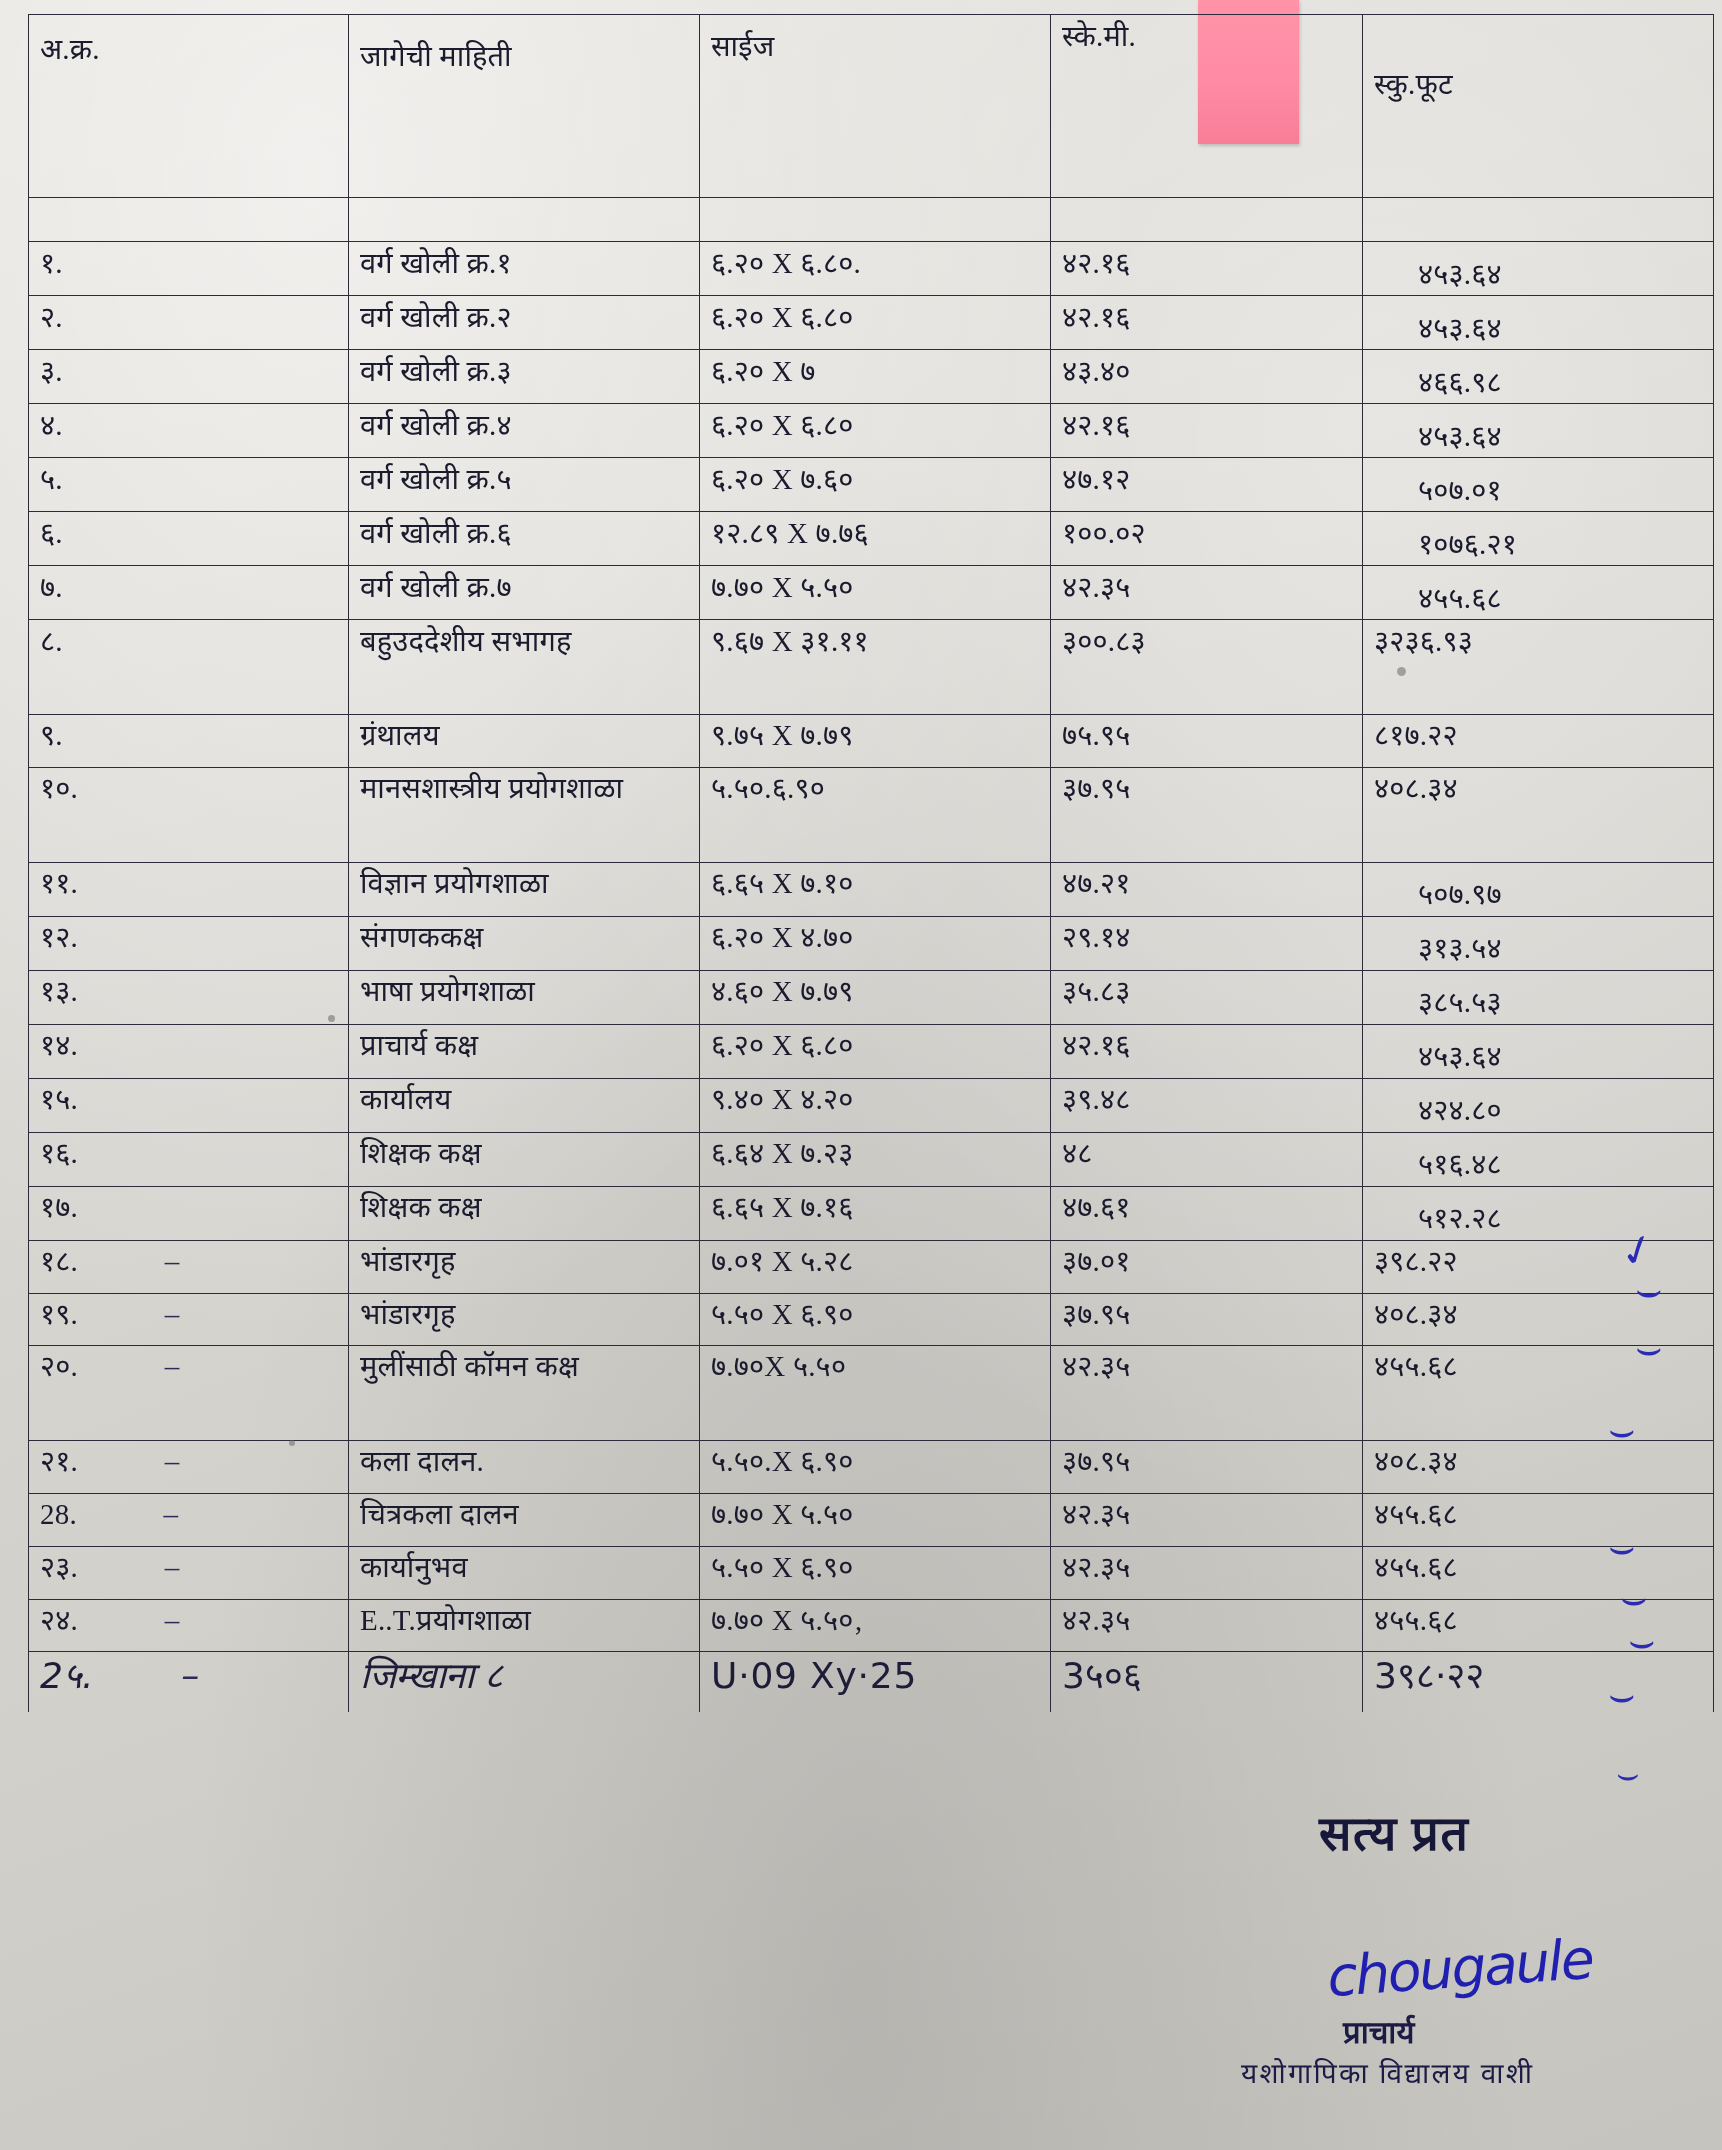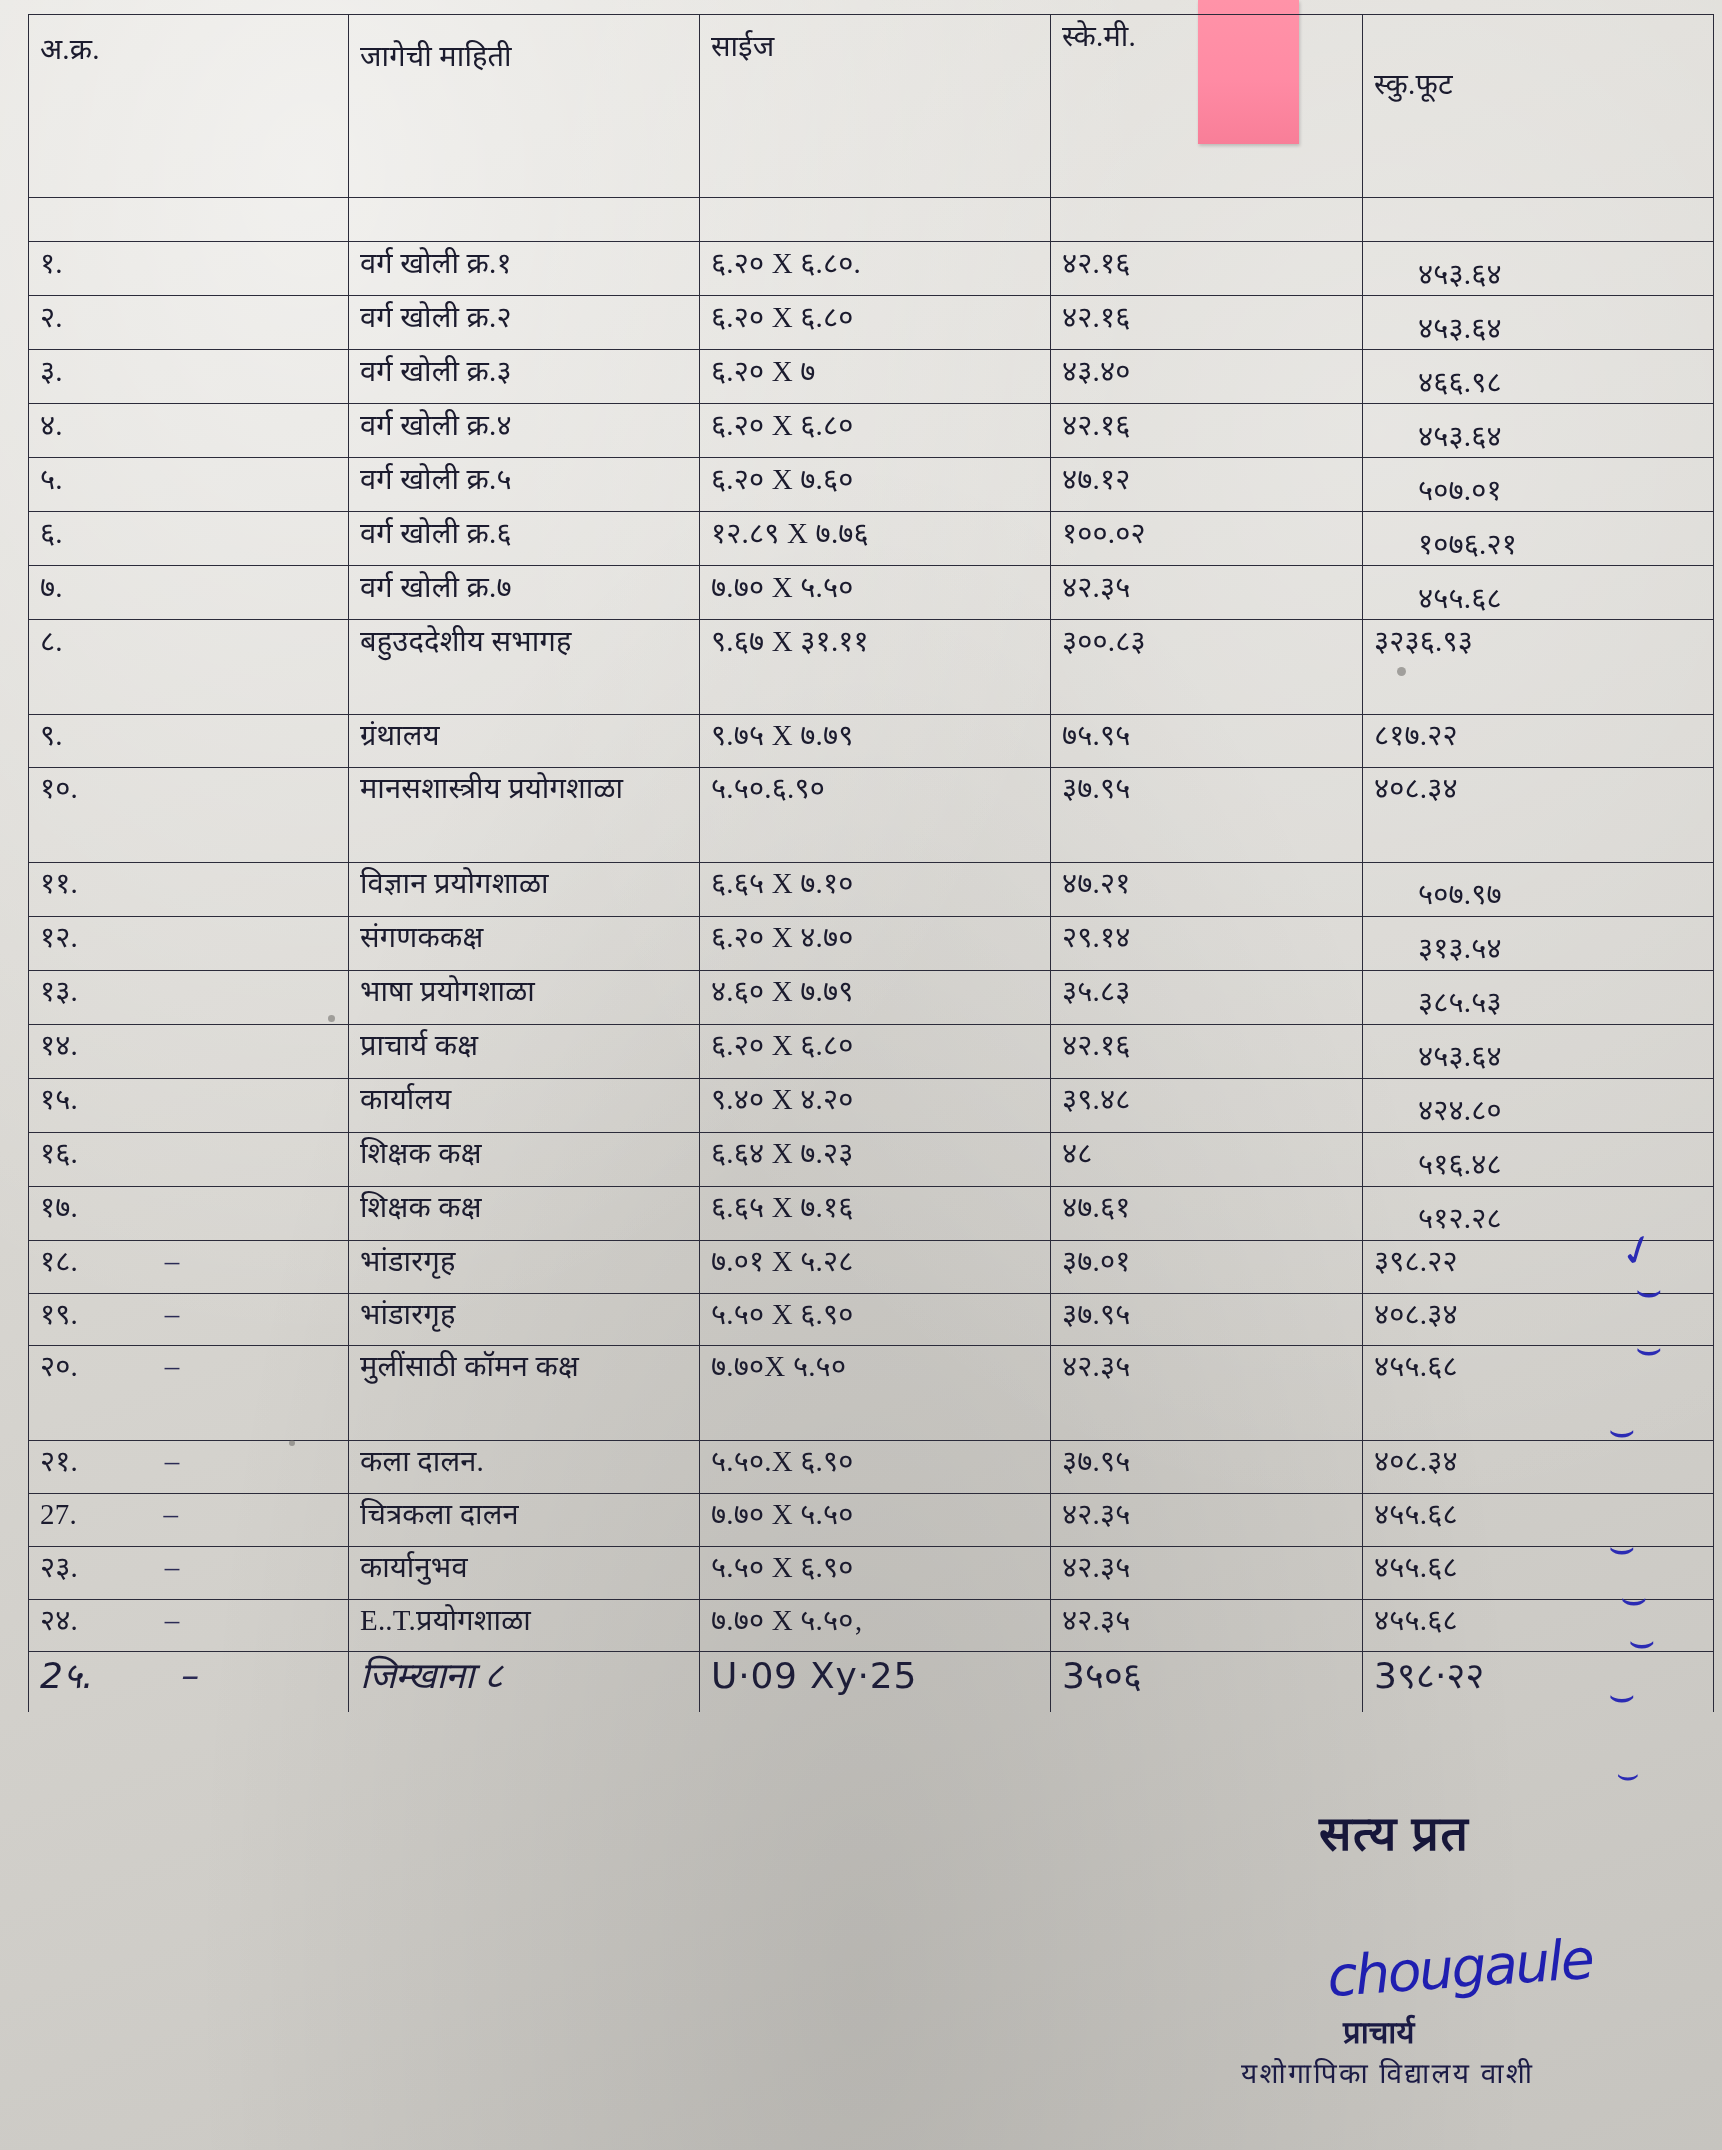--- a/index.html
+++ b/index.html
@@ -386,21 +386,21 @@
             <span>२१.</span>
             <span class="dash">–</span>
           </td>
           <td class="desc">कला दालन.</td>
           <td class="size">५.५०.X ६.९०</td>
           <td class="sqm">३७.९५</td>
           <td class="sqft">४०८.३४</td>
         </tr>
         <tr class="row">
           <td class="sr">
-            <span>27.</span>
+            <span>28.</span>
             <span class="dash">–</span>
           </td>
           <td class="desc">चित्रकला दालन</td>
           <td class="size">७.७० X ५.५०</td>
           <td class="sqm">४२.३५</td>
           <td class="sqft">४५५.६८</td>
         </tr>
         <tr class="row">
           <td class="sr">
             <span>२३.</span>

